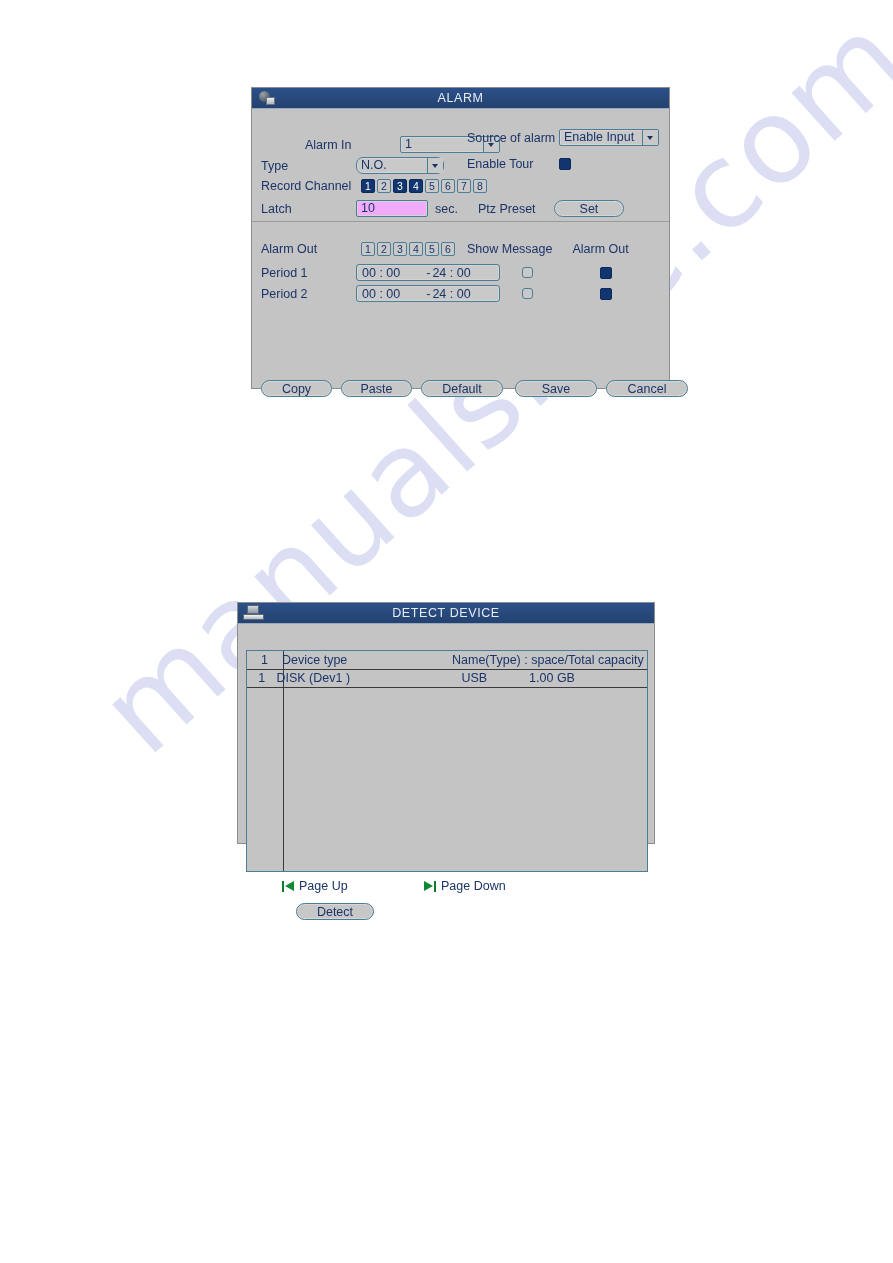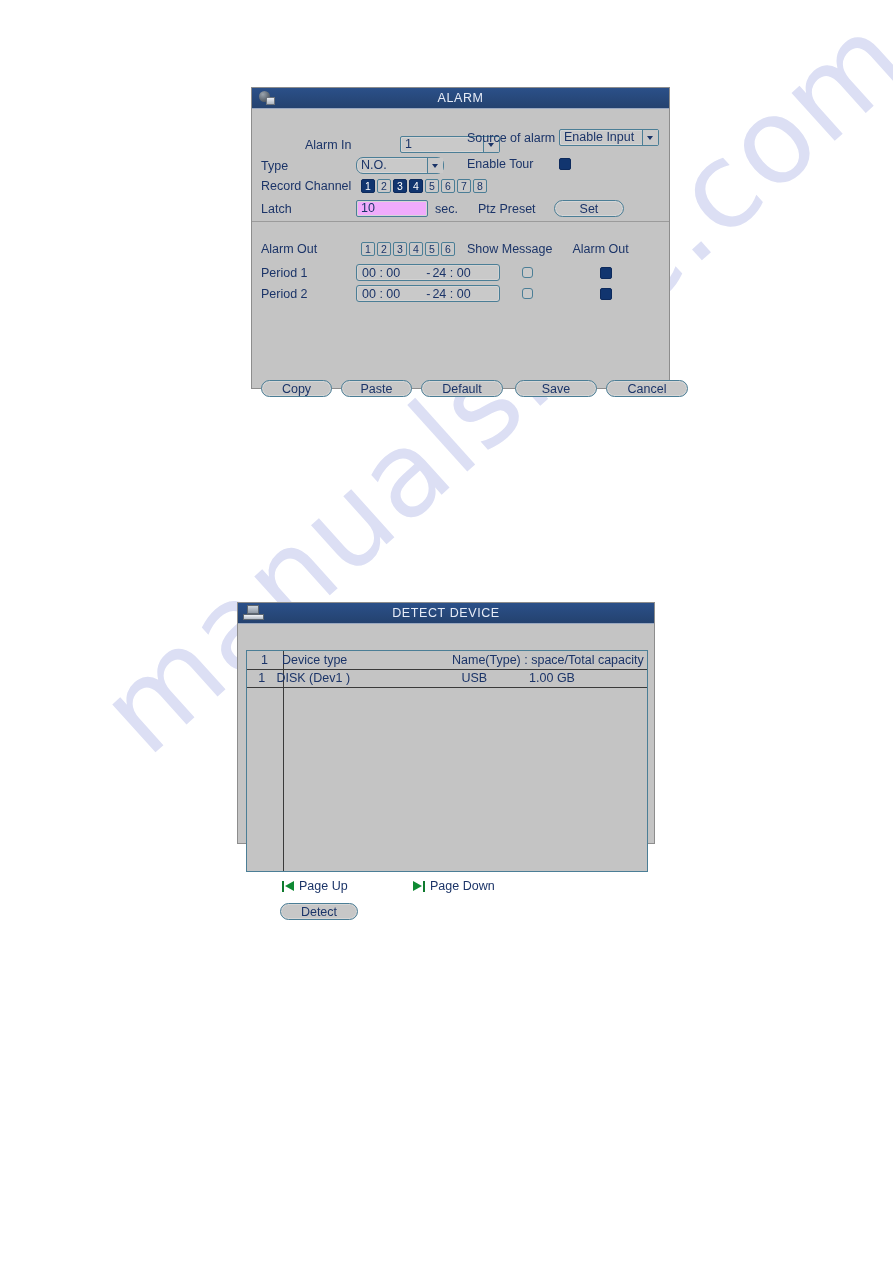--- a/index.html
+++ b/index.html
@@ -482,23 +482,23 @@
         <span class="c-name">USB</span>
         <span class="c-size">1.00 GB</span>
       </div>
     </div>
 
     <div class="pager" style="left:8px; top:255px;">
       <span class="pg-icon prev"></span>
       <span>Page Up</span>
     </div>
 
-    <div class="pager" style="left:139px; top:255px;">
+    <div class="pager" style="left:150px; top:255px;">
       <span class="pg-icon next"></span>
       <span>Page Down</span>
     </div>
 
-    <div class="btn" style="position:absolute; left:42px; top:279px; width:78px;">
+    <div class="btn" style="position:absolute; left:58px; top:279px; width:78px;">
       <span>Detect</span>
     </div>
 
   </div>
 </div>
 
 </body></html>

